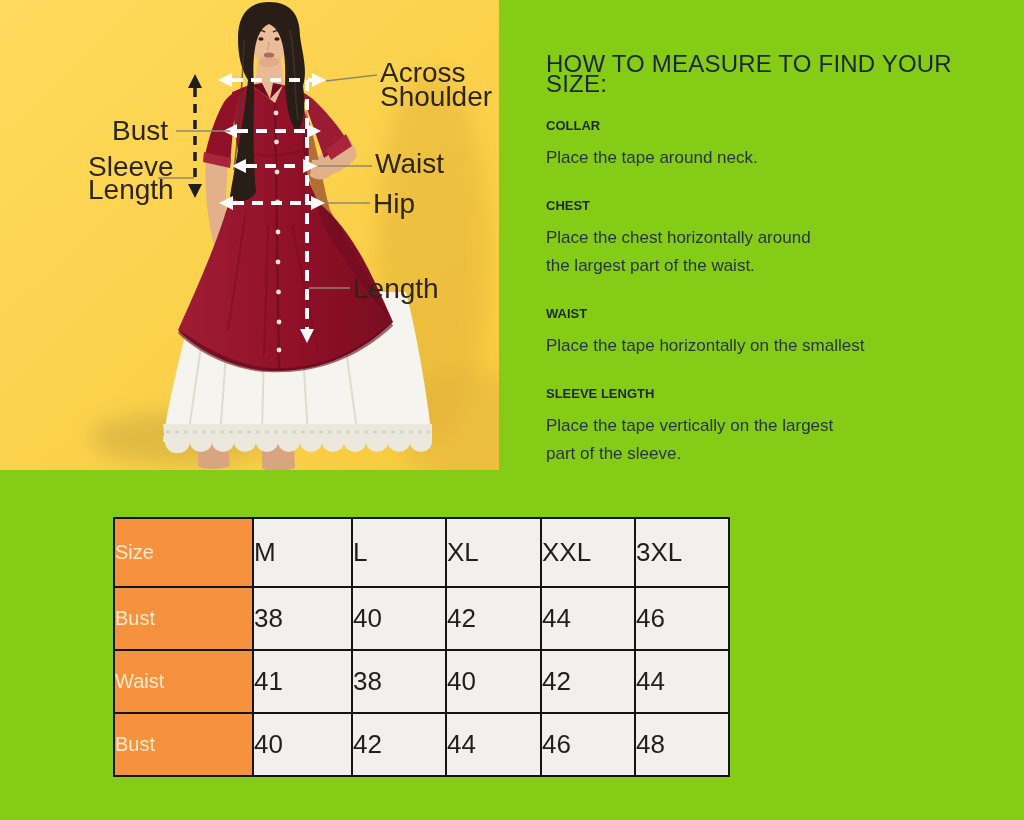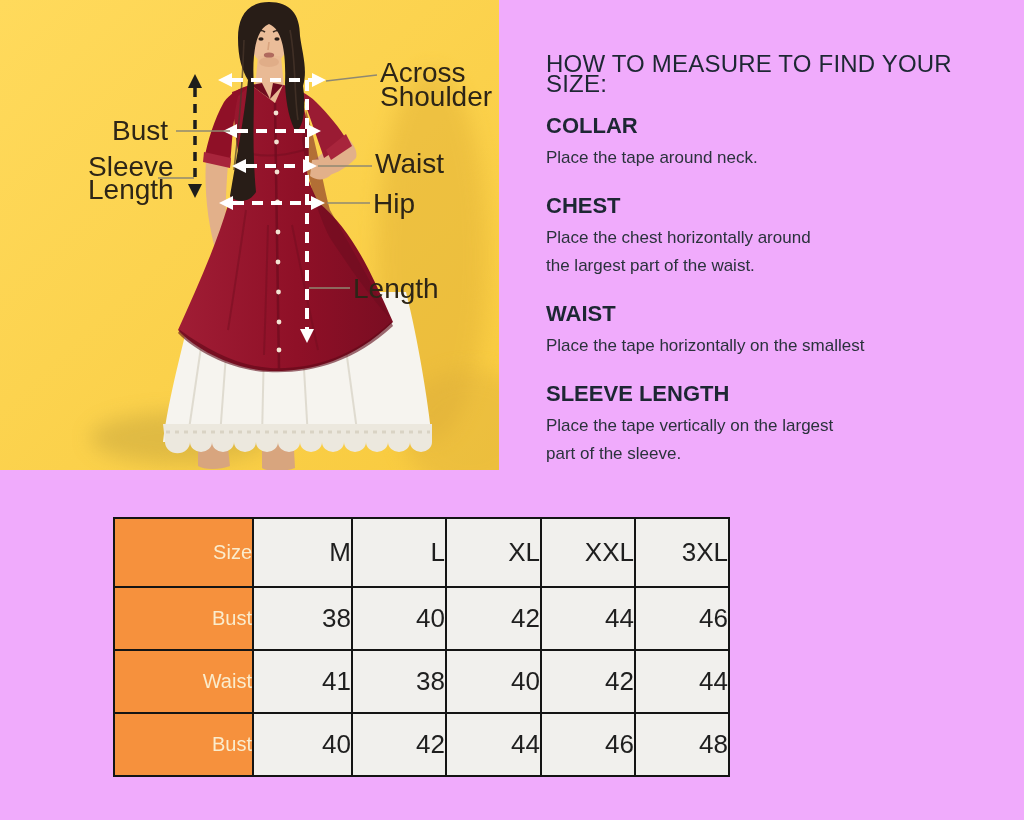--- a/index.html
+++ b/index.html
@@ -1,37 +1,37 @@
 <!DOCTYPE html>
 <html><head>
 <meta charset="utf-8">
 <style>
   html,body{margin:0;padding:0;background:#ffffff;}
   body{width:1024px;height:820px;position:relative;overflow:hidden;
        font-family:"Liberation Sans",sans-serif;}
-  .stage{position:absolute;left:0;top:0;width:1024px;height:820px;background:#f0abfc;}
+  .stage{position:absolute;left:0;top:0;width:1024px;height:820px;background:#84cc16;}
 
   
   .photo-panel{position:absolute;left:0;top:0;width:499px;height:470px;}
 
   
   .instructions{position:absolute;left:546px;top:46px;width:420px;color:#242d38;}
   .instructions .title{font-size:24px;font-weight:normal;line-height:20px;
        letter-spacing:.2px;color:#1d2733;margin:8px 0 22px 0;}
   .section{margin:0 0 24px 0;}
-  .section .heading{font-size:22px;font-weight:bold;line-height:20px;color:#1d2733;margin:0 0 8px 0;}
+  .section .heading{font-size:13px;font-weight:bold;line-height:20px;color:#1d2733;margin:0 0 8px 0;}
   .section .line{font-size:17px;line-height:28px;color:#2a323c;margin:0;}
 
   
   .size-table-wrap{position:absolute;left:113px;top:517px;}
   table.size-chart{border-collapse:collapse;table-layout:fixed;}
-  table.size-chart td{border:2px solid #141414;text-align:right;vertical-align:middle;
+  table.size-chart td{border:2px solid #141414;text-align:left;vertical-align:middle;
        background:#f1f0ed;font-size:26px;color:#1f1f1f;padding:0;}
   table.size-chart td.rowlabel{background:#f6913d;color:#faeccd;font-size:20px;font-weight:500;}
-  table.size-chart td.gray-left{border-left:2px solid #4d7c0f;padding-left:16px;}
+  table.size-chart td.gray-left{border-left:2px solid #4d7c0f;}
   tr.r-head td{height:67px;}
   tr.r-data td{height:61px;}
 </style>
 </head>
 <body>
 
 <div class="stage">
 
   <div class="photo-panel">
     <svg width="499" height="470" viewBox="0 0 499 470" xmlns="http://www.w3.org/2000/svg">

